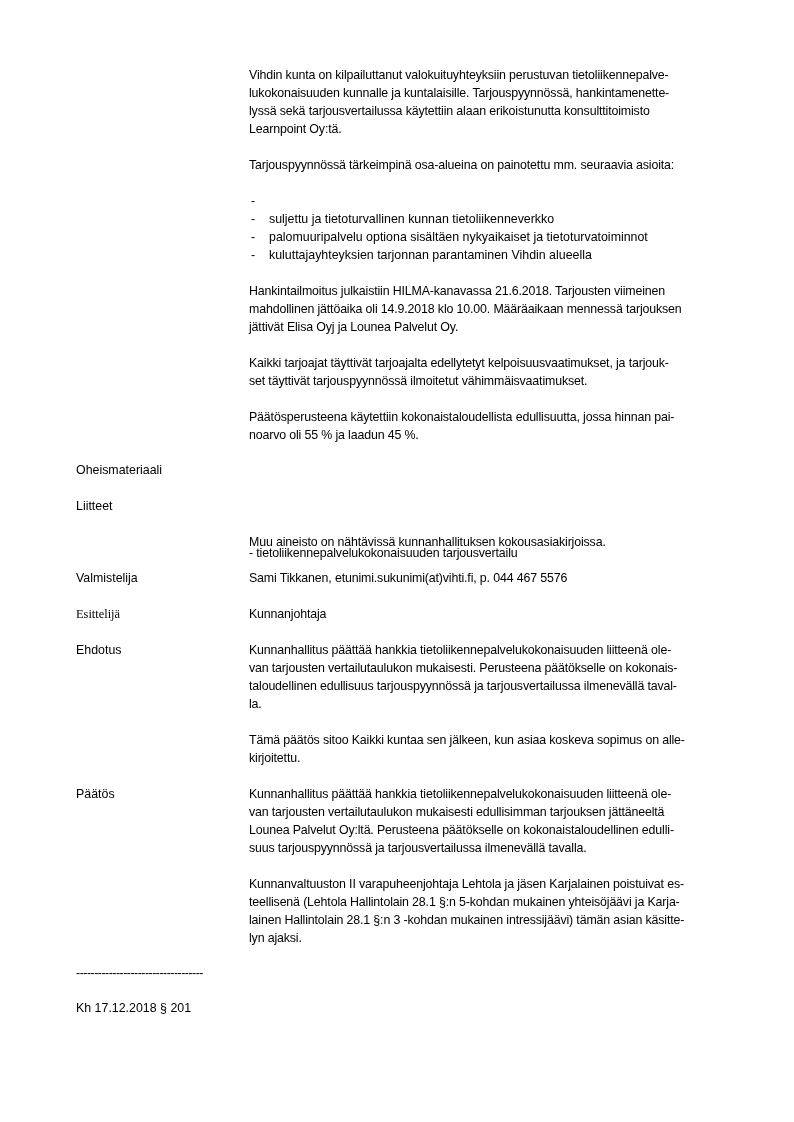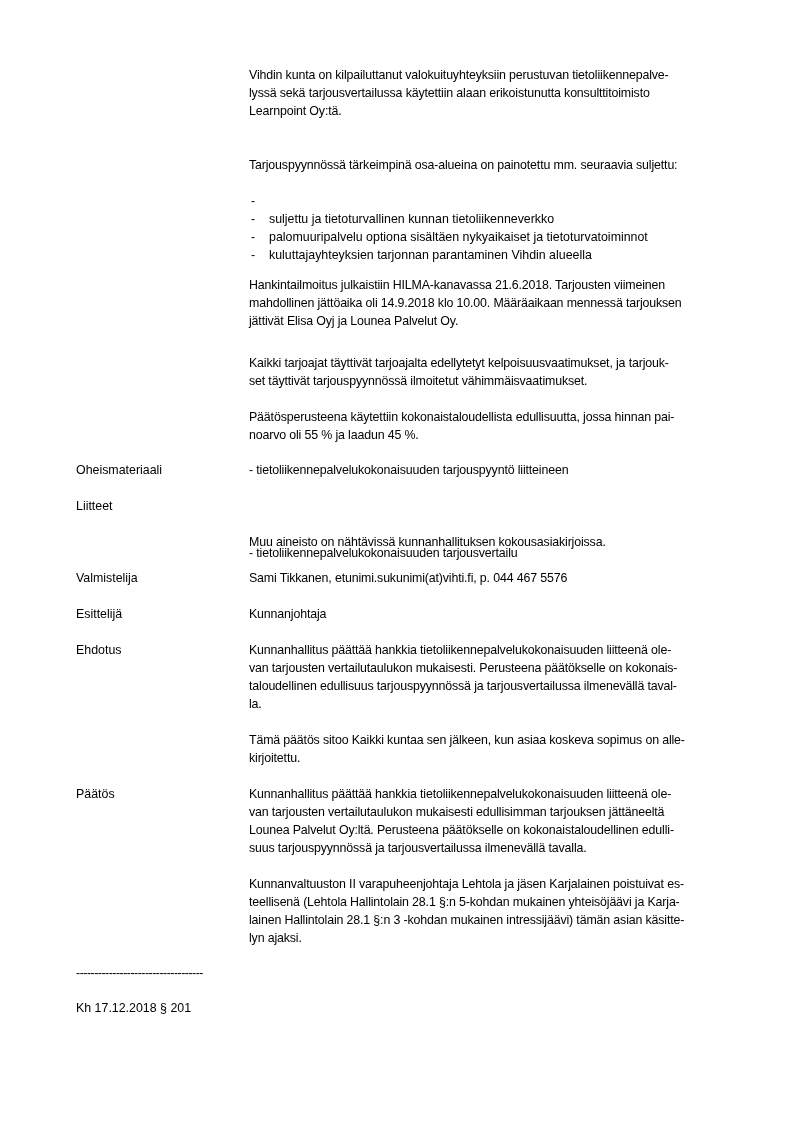--- a/index.html
+++ b/index.html
@@ -19,81 +19,79 @@
     .sep { position: absolute; left: 76px; top: 964px; height: 18px; line-height: 18px; white-space: nowrap; letter-spacing: -0.5px; }
     .footer { position: absolute; left: 76px; top: 999px; height: 18px; line-height: 18px; white-space: nowrap; }
   </style>
 </head>
 <body>
 
 <div class="page">
 
   <div class="block" style="top:66px;">
     <div class="line">Vihdin kunta on kilpailuttanut valokuituyhteyksiin perustuvan tietoliikennepalve-</div>
+    <div class="line">lukokonaisuuden kunnalle ja kuntalaisille. Tarjouspyynnössä, hankintamenette-</div>
     <div class="line">lyssä sekä tarjousvertailussa käytettiin alaan erikoistunutta konsulttitoimisto</div>
     <div class="line">Learnpoint Oy:tä.</div>
   </div>
 
   <div class="block" style="top:156px;">
-    <div class="line">Tarjouspyynnössä tärkeimpinä osa-alueina on painotettu mm. seuraavia suljettu:</div>
+    <div class="line">Tarjouspyynnössä tärkeimpinä osa-alueina on painotettu mm. seuraavia asioita:</div>
   </div>
 
   <div class="bullets" style="top:192px;">
     <div class="bullet">
       <span class="dash">-</span>
     </div>
     <div class="bullet">
       <span class="dash">-</span>
       <span class="btext">suljettu ja tietoturvallinen kunnan tietoliikenneverkko</span>
     </div>
     <div class="bullet">
       <span class="dash">-</span>
       <span class="btext">palomuuripalvelu optiona sisältäen nykyaikaiset ja tietoturvatoiminnot</span>
     </div>
     <div class="bullet">
       <span class="dash">-</span>
       <span class="btext">kuluttajayhteyksien tarjonnan parantaminen Vihdin alueella</span>
     </div>
   </div>
 
-  <div class="block" style="top:276px;">
+  <div class="block" style="top:282px;">
     <div class="line">Hankintailmoitus julkaistiin HILMA-kanavassa 21.6.2018.  Tarjousten viimeinen</div>
     <div class="line">mahdollinen jättöaika oli 14.9.2018  klo 10.00.  Määräaikaan mennessä tarjouksen</div>
     <div class="line">jättivät Elisa Oyj ja Lounea Palvelut Oy.</div>
   </div>
 
   <div class="block" style="top:354px;">
     <div class="line">Kaikki tarjoajat täyttivät tarjoajalta edellytetyt kelpoisuusvaatimukset, ja tarjouk-</div>
     <div class="line">set täyttivät tarjouspyynnössä ilmoitetut vähimmäisvaatimukset.</div>
   </div>
 
   <div class="block" style="top:408px;">
     <div class="line">Päätösperusteena käytettiin kokonaistaloudellista edullisuutta, jossa hinnan pai-</div>
     <div class="line">noarvo oli 55 % ja laadun 45 %.</div>
   </div>
 
   <div class="label" style="top:461px;">Oheismateriaali</div>
-  <div class="block" style="top:461px;">
-    <div class="line">- tietoliikennepalvelukokonaisuuden tarjouspyyntö liitteineen</div>
-  </div>
 
   <div class="label" style="top:497px;">Liitteet</div>
   <div class="block" style="top:497px;margin-top:47px;">
     <div class="line">- tietoliikennepalvelukokonaisuuden tarjousvertailu</div>
   </div>
   <div class="block" style="top:533px;">
     <div class="line">Muu aineisto on nähtävissä kunnanhallituksen kokousasiakirjoissa.</div>
   </div>
 
   <div class="label" style="top:569px;">Valmistelija</div>
   <div class="block" style="top:569px;">
     <div class="line">Sami Tikkanen, etunimi.sukunimi(at)vihti.fi, p. 044 467 5576</div>
   </div>
 
-  <div class="label" style="top:605px;">Esittelijä</div>
+  <div class="label" style="top:605px;font-family:Liberation Serif, serif;">Esittelijä</div>
   <div class="block" style="top:605px;">
     <div class="line">Kunnanjohtaja</div>
   </div>
 
   <div class="label" style="top:641px;">Ehdotus</div>
   <div class="block" style="top:641px;">
     <div class="line">Kunnanhallitus päättää hankkia tietoliikennepalvelukokonaisuuden liitteenä ole-</div>
     <div class="line">van tarjousten vertailutaulukon mukaisesti. Perusteena päätökselle on kokonais-</div>
     <div class="line">taloudellinen edullisuus tarjouspyynnössä ja tarjousvertailussa ilmenevällä taval-</div>
     <div class="line">la.</div>

